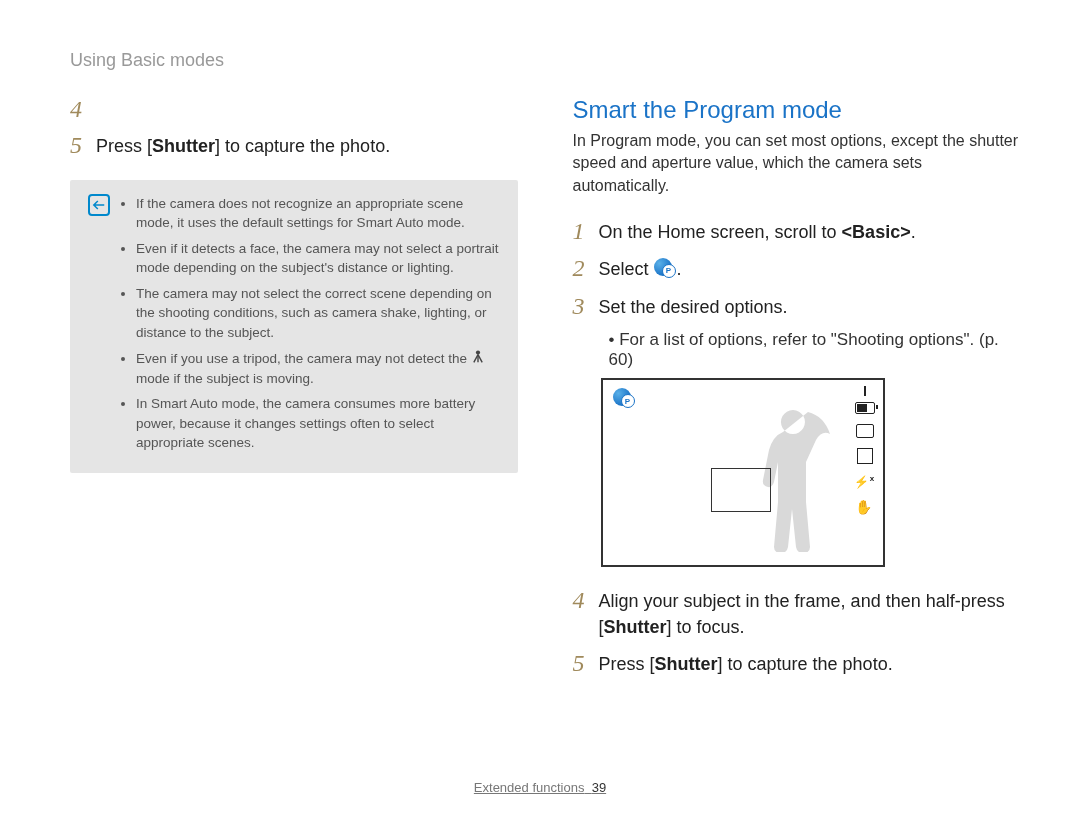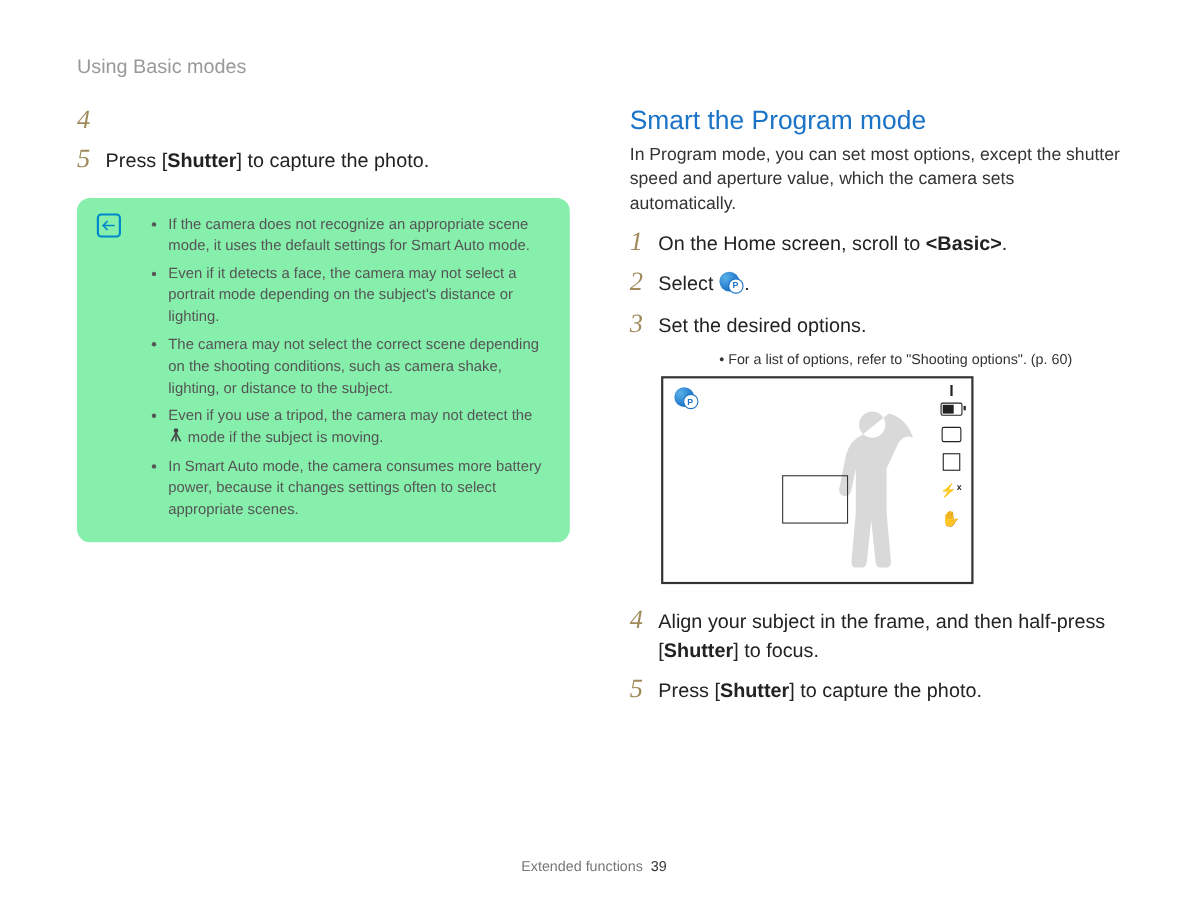--- a/index.html
+++ b/index.html
@@ -44,37 +44,36 @@
     font-family: "Times New Roman", serif;
     line-height: 1.1;
   }
   .step-text {
     font-size: 18px;
     color: #222;
     line-height: 1.4;
     padding-top: 2px;
   }
   .step-sub {
-    font-size: 13px;
+    font-size: 17px;
     color: #333;
     margin-left: 36px;
     margin-top: 6px;
     margin-bottom: 8px;
-    text-align: center;
   }
   .step-sub::before {
     content: "• ";
   }
   .notebox {
-    background: #86efac;
+    background: #e5e5e5;
     margin-top: 20px;
     padding: 14px 18px 14px 18px;
     display: flex;
-    gap: 29px;
-    border-radius: 12px;
+    gap: 12px;
+    border-radius: 2px;
   }
   .note-icon {
     width: 22px;
     height: 22px;
     border: 2px solid #0088cc;
     border-radius: 4px;
     color: #0088cc;
     font-size: 14px;
     font-weight: bold;
     display: flex;
@@ -97,21 +96,21 @@
   .col-heading {
     font-size: 24px;
     color: #1a73c7;
     font-weight: 400;
     margin-bottom: 6px;
   }
   .col-intro {
     font-size: 16px;
     color: #333;
     line-height: 1.4;
-    margin-bottom: 10px;
+    margin-bottom: 21px;
   }
   .inline-icon {
     display:inline-block;
     vertical-align: middle;
   }
   .prog-icon-circle {
     width:18px;height:18px;border-radius:50%;
     background:radial-gradient(circle at 30% 30%, #5ab0e8 0%, #1a73c7 70%);
     display:inline-flex;align-items:center;justify-content:center;
     position:relative;
@@ -160,20 +159,21 @@
   }
   .screen-preview .focus-rect{
     position:absolute; left:108px; top:88px; width:58px; height:42px; border:1.8px solid #333;
   }
   .footer {
     position:absolute;
     bottom:20px; left:0; right:0;
     text-align:center;
     font-size:13px;
     color:#777;
+    text-decoration:underline;
   }
   .footer .pg{color:#333;}
 </style>
 </head>
 <body>
 
 <div class="page">
   <div class="header-title">Using Basic modes</div>
 
   <div class="columns">

